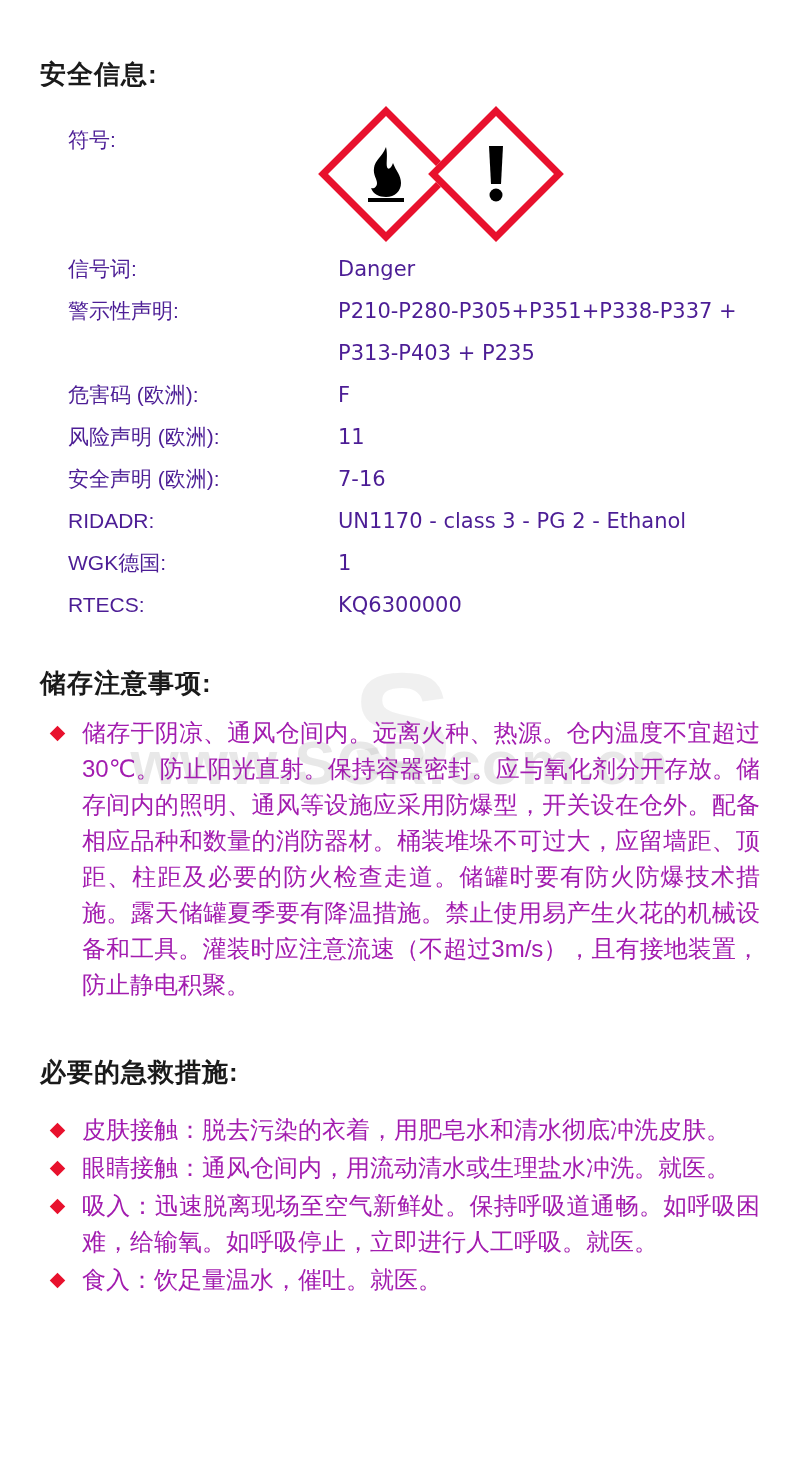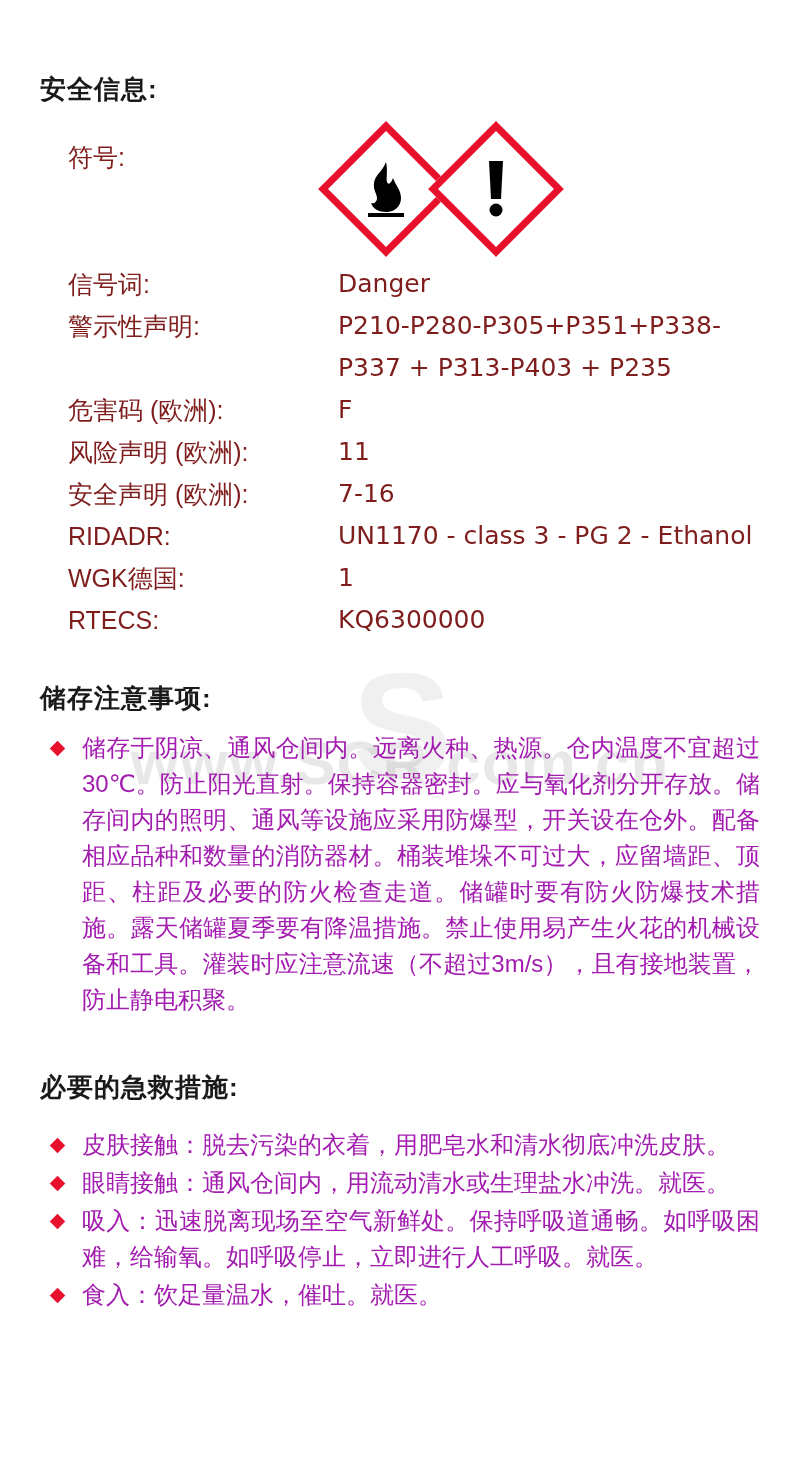--- a/index.html
+++ b/index.html
@@ -60,34 +60,34 @@
   
   h2.section-title {
     font-size: 26px;
     font-weight: bold;
     margin: 0;
     padding: 0;
     color: #1a1a1a;
     letter-spacing: 1px;
   }
 
-  #safety-title { padding-top: 72px; }
+  #safety-title { padding-top: 57px; }
 
   
   .prop-table {
     margin-top: 34px;
     width: 100%;
     border-collapse: collapse;
   }
   .prop-table td {
     vertical-align: top;
     padding: 0;
-    font-size: 25px;
+    font-size: 21px;
     line-height: 42px;
-    color: #7f1d1d;
+    color: #4c1d95;
   }
   .prop-label {
     width: 270px;
     padding-left: 28px !important;
     white-space: nowrap;
   }
   .prop-value {
     font-family: "DejaVu Sans", sans-serif;
     font-size: 19px;
   }

